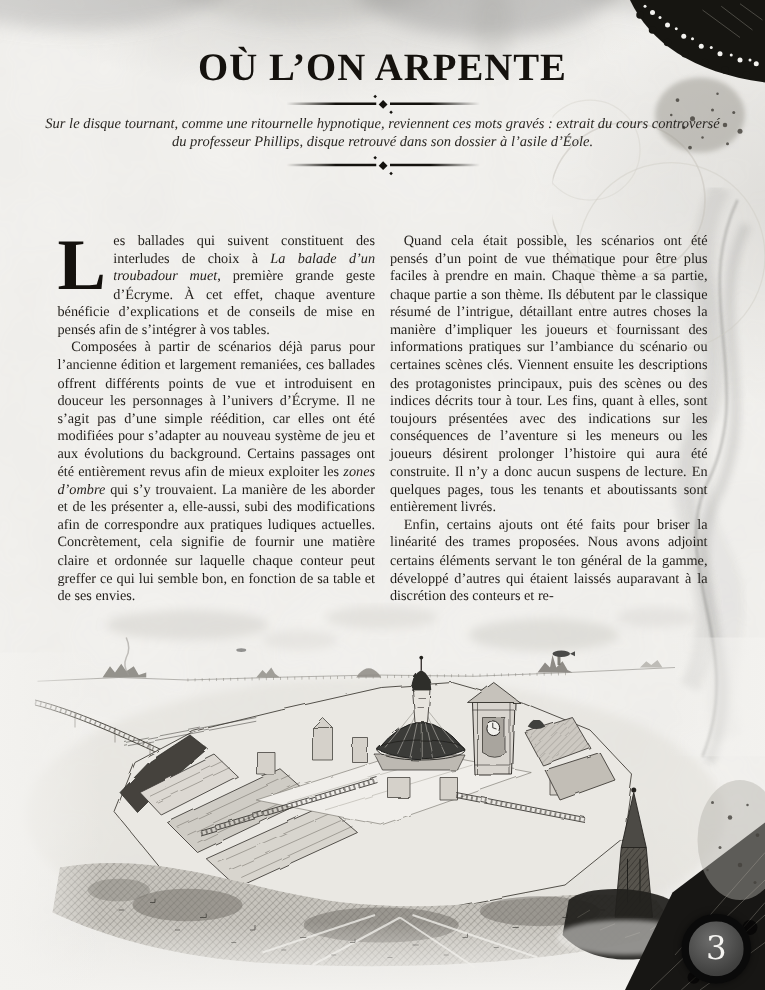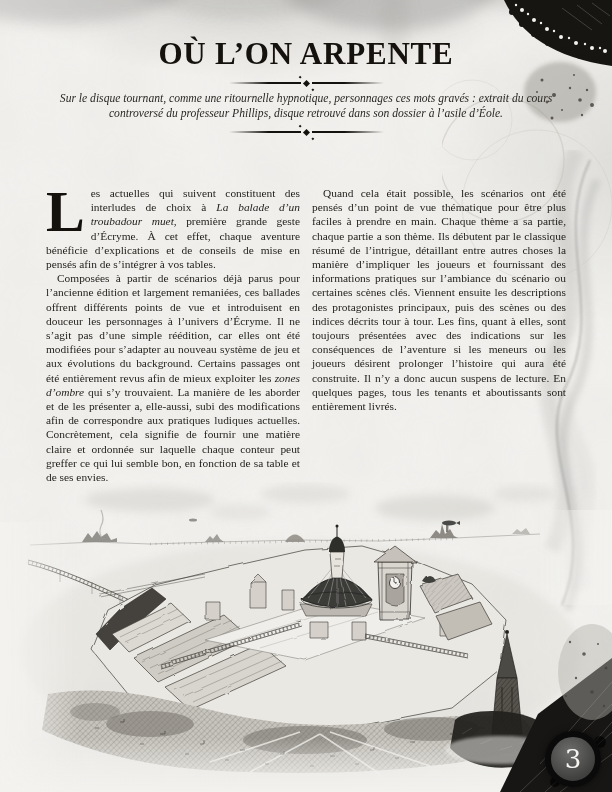--- a/index.html
+++ b/index.html
@@ -326,39 +326,40 @@
 
   <header class="header">
     <h1 class="title">
       <span class="tline">OÙ L’ON ARPENTE</span>
     </h1>
     <div class="divider">
       <span class="dline l"></span>
       <span class="dgem"></span>
       <span class="dline r"></span>
     </div>
-    <p class="epigraph">Sur le disque tournant, comme une ritournelle hypnotique, personnages ces mots gravés : extrait du cours controversé du professeur Phillips, disque retrouvé dans son dossier à l’asile d’Éole.</p>
+    <p class="epigraph">Sur le disque tournant, comme une ritournelle hypnotique, reviennent ces mots gravés : extrait du cours controversé du professeur Phillips, disque retrouvé dans son dossier à l’asile d’Éole.</p>
     <div class="divider second">
       <span class="dline l"></span>
       <span class="dgem"></span>
       <span class="dline r"></span>
     </div>
   </header>
 
   <section class="columns">
     <div class="col">
       <p>
-        <span class="dropcap">L</span><span>es actuelles qui suivent constituent des interludes de choix à </span><em>La balade d’un troubadour muet</em><span>, première grande geste d’Écryme. À cet effet, chaque aventure bénéficie d’explications et de conseils de mise en pensés afin de s’intégrer à vos tables.</span>
+        <span class="dropcap">L</span><span>es ballades qui suivent constituent des interludes de choix à </span><em>La balade d’un troubadour muet</em><span>, première grande geste d’Écryme. À cet effet, chaque aventure bénéficie d’explications et de conseils de mise en pensés afin de s’intégrer à vos tables.</span>
       </p>
       <p class="indent">
         <span>Composées à partir de scénarios déjà parus pour l’ancienne édition et largement remaniées, ces ballades offrent différents points de vue et introduisent en douceur les personnages à l’univers d’Écryme. Il ne s’agit pas d’une simple réédition, car elles ont été modifiées pour s’adapter au nouveau système de jeu et aux évolutions du background. Certains passages ont été entièrement revus afin de mieux exploiter les </span><em>zones d’ombre</em><span> qui s’y trouvaient. La manière de les aborder et de les présenter a, elle-aussi, subi des modifications afin de correspondre aux pratiques ludiques actuelles. Concrètement, cela signifie de fournir une matière claire et ordonnée sur laquelle chaque conteur peut greffer ce qui lui semble bon, en fonction de sa table et de ses envies.</span>
       </p>
     </div>
     <div class="col">
       <p class="indent">Quand cela était possible, les scénarios ont été pensés d’un point de vue thématique pour être plus faciles à prendre en main. Chaque thème a sa partie, chaque partie a son thème. Ils débutent par le classique résumé de l’intrigue, détaillant entre autres choses la manière d’impliquer les joueurs et fournissant des informations pratiques sur l’ambiance du scénario ou certaines scènes clés. Viennent ensuite les descriptions des protagonistes principaux, puis des scènes ou des indices décrits tour à tour. Les fins, quant à elles, sont toujours présentées avec des indications sur les conséquences de l’aventure si les meneurs ou les joueurs désirent prolonger l’histoire qui aura été construite. Il n’y a donc aucun suspens de lecture. En quelques pages, tous les tenants et aboutissants sont entièrement livrés.</p>
+      <p class="indent">Enfin, certains ajouts ont été faits pour briser la linéarité des trames proposées. Nous avons adjoint certains éléments servant le ton général de la gamme, développé d’autres qui étaient laissés auparavant à la discrétion des conteurs et re-</p>
     </div>
   </section>
 
   <div class="badge">
     <span>3</span>
   </div>
 
 </div>
 
 </body></html>

